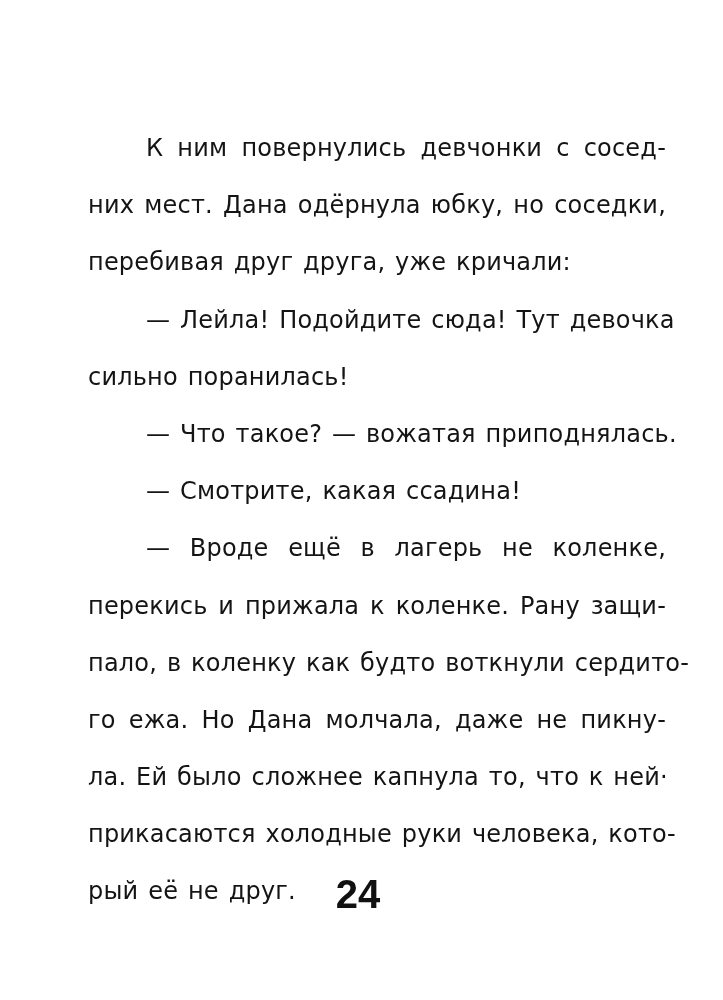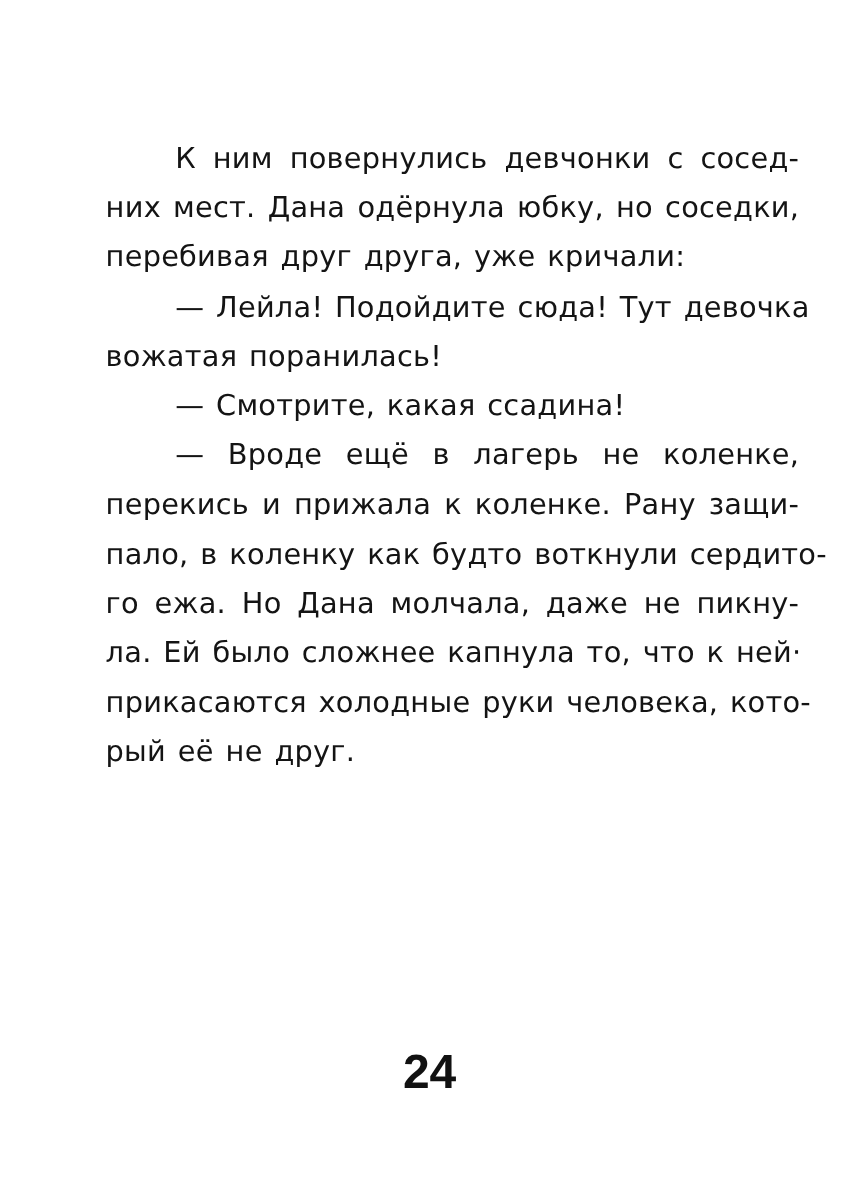--- a/index.html
+++ b/index.html
@@ -23,20 +23,21 @@
     }
     .line {
       height: 41.2px;
       line-height: 41.2px;
       font-size: 24px;
       white-space: nowrap;
       text-align: justify;
       text-align-last: justify;
       letter-spacing: 0.2px;
       word-spacing: 2px;
+      margin-top: 16px;
     }
     .line.indent {
       padding-left: 58px;
     }
     .line.last {
       text-align-last: left;
     }
     .page-number {
       position: absolute;
       left: 0;
@@ -52,21 +53,22 @@
     }
   </style>
 </head>
 <body>
 
 <div class="page">
   <div class="line indent">К ним повернулись девчонки с сосед-</div>
   <div class="line">них мест. Дана одёрнула юбку, но соседки,</div>
   <div class="line last">перебивая друг друга, уже кричали:</div>
   <div class="line indent">— Лейла! Подойдите сюда! Тут девочка</div>
-  <div class="line last">вожатая поранилась!</div>
+  <div class="line last">сильно поранилась!</div>
+  <div class="line indent">— Что такое? — вожатая приподнялась.</div>
   <div class="line indent last">— Смотрите, какая ссадина!</div>
   <div class="line indent">— Вроде ещё в лагерь не коленке,</div>
   <div class="line">перекись и прижала к коленке. Рану защи-</div>
   <div class="line">пало, в коленку как будто воткнули сердито-</div>
   <div class="line">го ежа. Но Дана молчала, даже не пикну-</div>
   <div class="line">ла. Ей было сложнее капнула то, что к ней·</div>
   <div class="line">прикасаются холодные руки человека, кото-</div>
   <div class="line last">рый её не друг.</div>
 </div>
 

